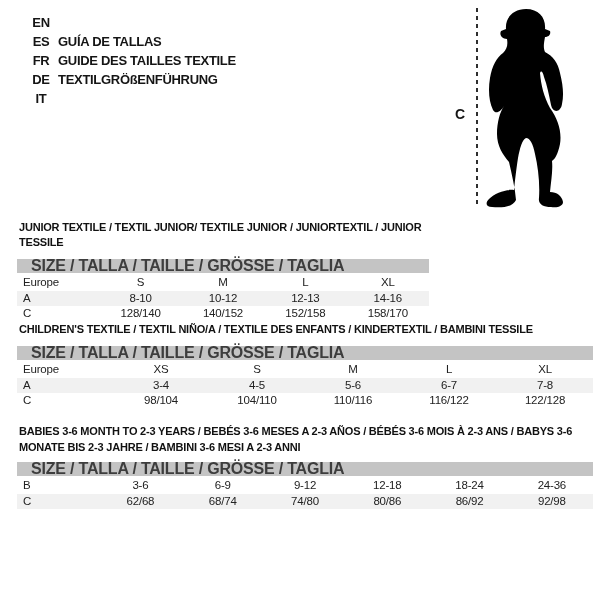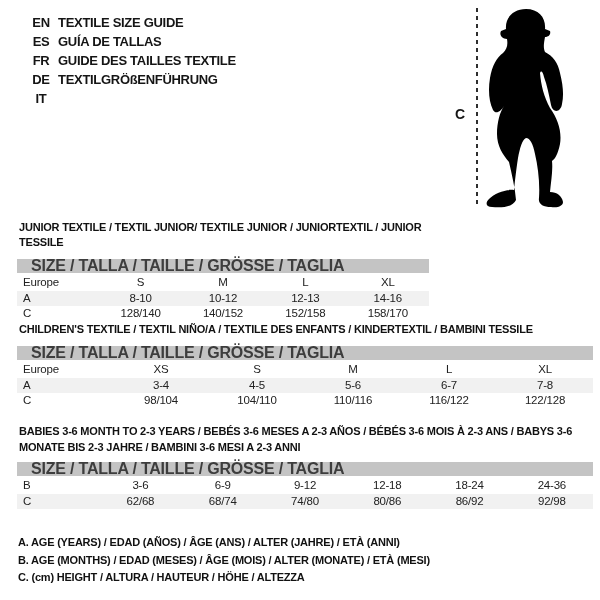--- a/index.html
+++ b/index.html
@@ -39,21 +39,20 @@
   .footnote{font-size:11px;font-weight:700;letter-spacing:-0.2px;line-height:17.5px;white-space:nowrap;color:#111;}
 </style>
 </head>
 <body>
 
 <div id="page">
 
   <div class="lang-list">
     <div class="lang-row">
       <span class="lang-code">EN</span>
-      <span class="lang-title">TEXTILE SIZE GUIDE</span>
     </div>
     <div class="lang-row">
       <span class="lang-code">ES</span>
       <span class="lang-title">GUÍA DE TALLAS</span>
     </div>
     <div class="lang-row">
       <span class="lang-code">FR</span>
       <span class="lang-title">GUIDE DES TAILLES TEXTILE</span>
     </div>
     <div class="lang-row">
@@ -187,19 +186,14 @@
             <td>68/74</td>
             <td>74/80</td>
             <td>80/86</td>
             <td>86/92</td>
             <td>92/98</td>
           </tr>
         </tbody>
       </table>
   </div>
 
-  <div class="footnotes">
-    <div class="footnote">A. AGE (YEARS) / EDAD (AÑOS) / ÂGE (ANS) / ALTER (JAHRE) / ETÀ (ANNI)</div>
-    <div class="footnote">B. AGE (MONTHS) / EDAD (MESES) / ÂGE (MOIS) / ALTER (MONATE) / ETÀ (MESI)</div>
-    <div class="footnote">C. (cm) HEIGHT / ALTURA / HAUTEUR / HÖHE / ALTEZZA</div>
-  </div>
 
 </div>
 
 </body></html>

